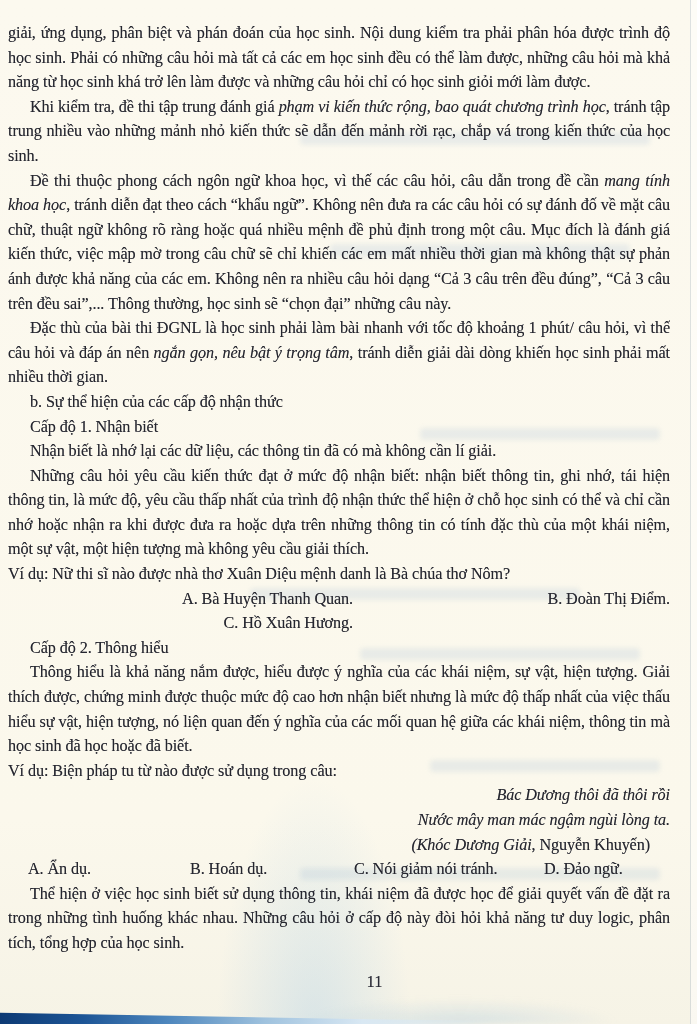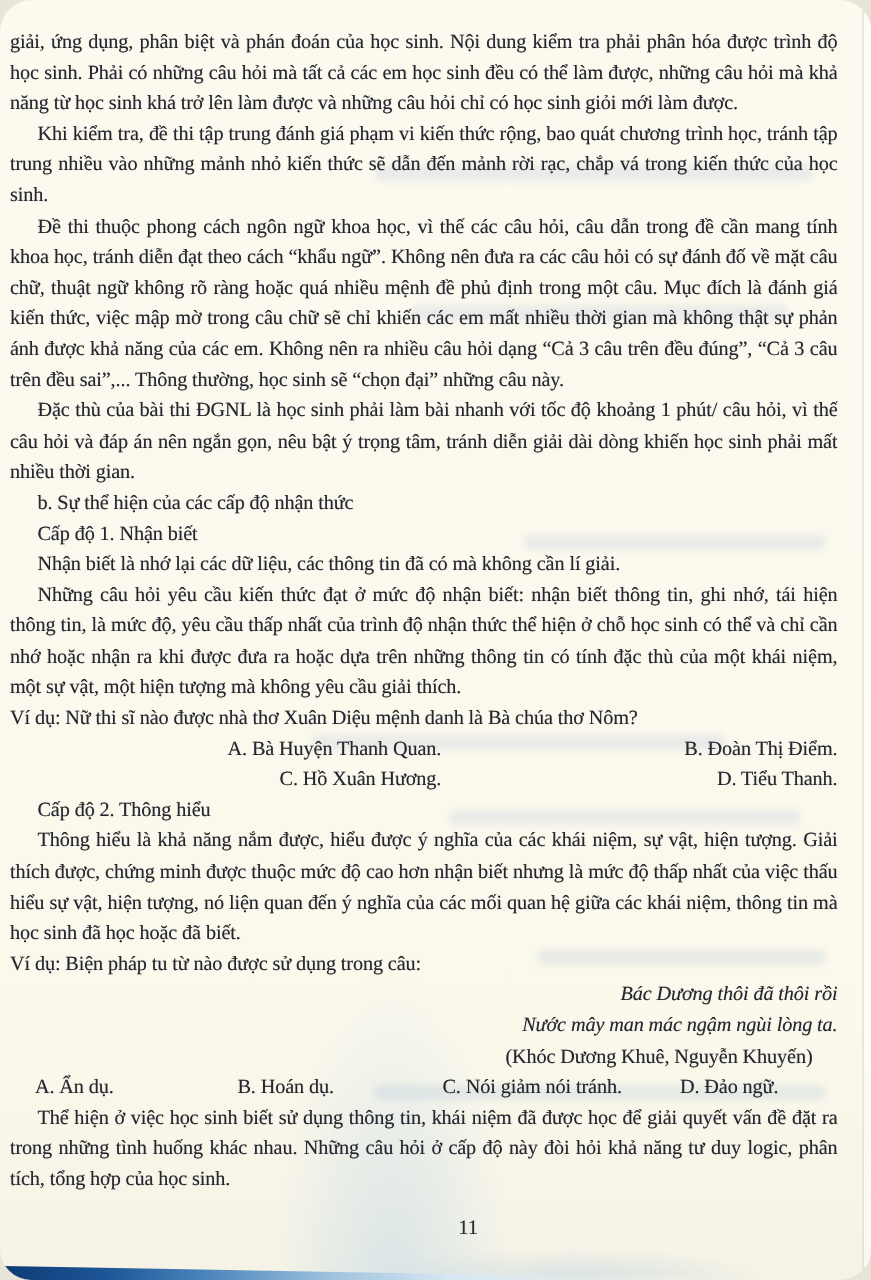--- a/index.html
+++ b/index.html
@@ -6,34 +6,33 @@
   .page{
     position:relative;
     width:697px;height:1024px;
     margin:0 auto;
     background:
       radial-gradient(ellipse at 45% 102%, rgba(160,200,230,0.35) 0%, rgba(160,200,230,0) 18%),
       linear-gradient(180deg,#fcf9ef 0%, #fbf8ec 80%, #f6f3e6 100%);
     overflow:hidden;
     font-family:"Liberation Serif","DejaVu Serif",serif;
     color:#25262f;
-    border-radius:25px;
   }
   .content{
     position:absolute;top:21px;left:8px;right:27px;height:952px;
     overflow:hidden;
     font-size:16.2px;line-height:24.6px;
     letter-spacing:-0.1px;
     text-align:justify;
     text-shadow:0 0 0.6px rgba(45,46,60,0.45);
   }
   .content p{margin:0;}
   .ind{text-indent:22px;}
   .hd{padding-left:22px;text-align:left;}
-  .it{}
+  .it{font-style:italic;}
   .opts2{display:grid;grid-template-columns:325px 1fr;padding-left:20px;text-align:right;}
   .opts4{display:grid;grid-template-columns:162px 164px 190px 1fr;padding-left:20px;text-align:left;}
   .verse{text-align:right;font-style:italic;}
   .attr{text-align:right;padding-right:20px;}
   .pageno{
     position:absolute;left:0;right:0;top:972px;
     text-align:center;font-size:16.5px;color:#2a2b36;
     transform:translateX(26px);
     text-shadow:0 0 0.6px rgba(45,46,60,0.45);
   }
@@ -88,33 +87,32 @@
     <p class="ind">Nhận biết là nhớ lại các dữ liệu, các thông tin đã có mà không cần lí giải.</p>
 
     <p class="ind">Những câu hỏi yêu cầu kiến thức đạt ở mức độ nhận biết: nhận biết thông tin, ghi nhớ, tái hiện thông tin, là mức độ, yêu cầu thấp nhất của trình độ nhận thức thể hiện ở chỗ học sinh có thể và chỉ cần nhớ hoặc nhận ra khi được đưa ra hoặc dựa trên những thông tin có tính đặc thù của một khái niệm, một sự vật, một hiện tượng mà không yêu cầu giải thích.</p>
 
     <p>Ví dụ: Nữ thi sĩ nào được nhà thơ Xuân Diệu mệnh danh là Bà chúa thơ Nôm?</p>
 
     <div class="opts2">
       <span>A. Bà Huyện Thanh Quan.</span>
       <span>B. Đoàn Thị Điểm.</span>
       <span>C. Hồ Xuân Hương.</span>
-      <span>D. Tiểu Thanh.</span>
     </div>
 
     <p class="hd">Cấp độ 2. Thông hiểu</p>
 
     <p class="ind">Thông hiểu là khả năng nắm được, hiểu được ý nghĩa của các khái niệm, sự vật, hiện tượng. Giải thích được, chứng minh được thuộc mức độ cao hơn nhận biết nhưng là mức độ thấp nhất của việc thấu hiểu sự vật, hiện tượng, nó liện quan đến ý nghĩa của các mối quan hệ giữa các khái niệm, thông tin mà học sinh đã học hoặc đã biết.</p>
 
     <p>Ví dụ: Biện pháp tu từ nào được sử dụng trong câu:</p>
 
     <p class="verse">Bác Dương thôi đã thôi rồi</p>
     <p class="verse">Nước mây man mác ngậm ngùi lòng ta.</p>
 
-    <p class="attr"><span class="it">(Khóc Dương Khuê</span><span>, Nguyễn Khuyến)</span></p>
+    <p class="attr"><span class="it">(Khóc Dương Giải</span><span>, Nguyễn Khuyến)</span></p>
 
     <div class="opts4">
       <span>A. Ẩn dụ.</span>
       <span>B. Hoán dụ.</span>
       <span>C. Nói giảm nói tránh.</span>
       <span>D. Đảo ngữ.</span>
     </div>
 
 
     <p class="ind">Thể hiện ở việc học sinh biết sử dụng thông tin, khái niệm đã được học để giải quyết vấn đề đặt ra trong những tình huống khác nhau. Những câu hỏi ở cấp độ này đòi hỏi khả năng tư duy logic, phân tích, tổng hợp của học sinh.</p>

